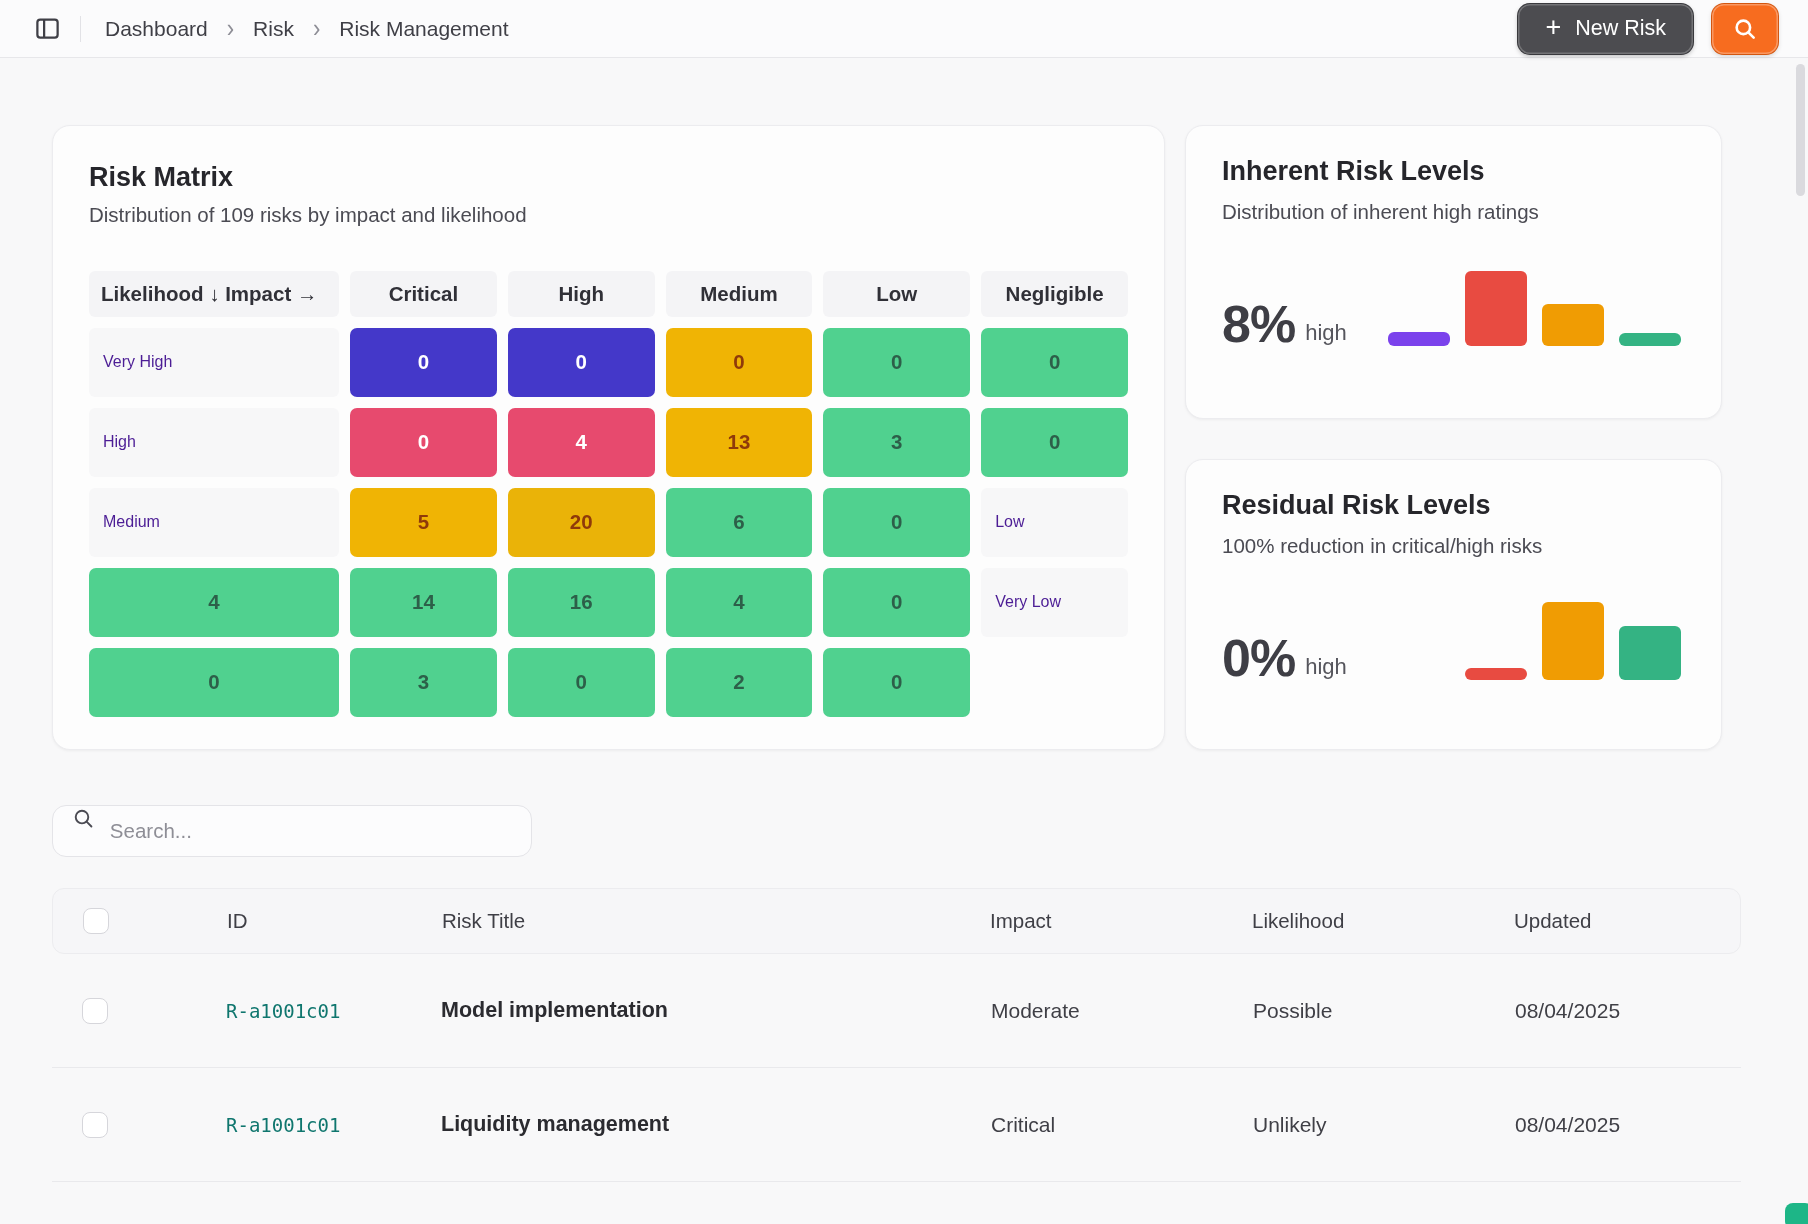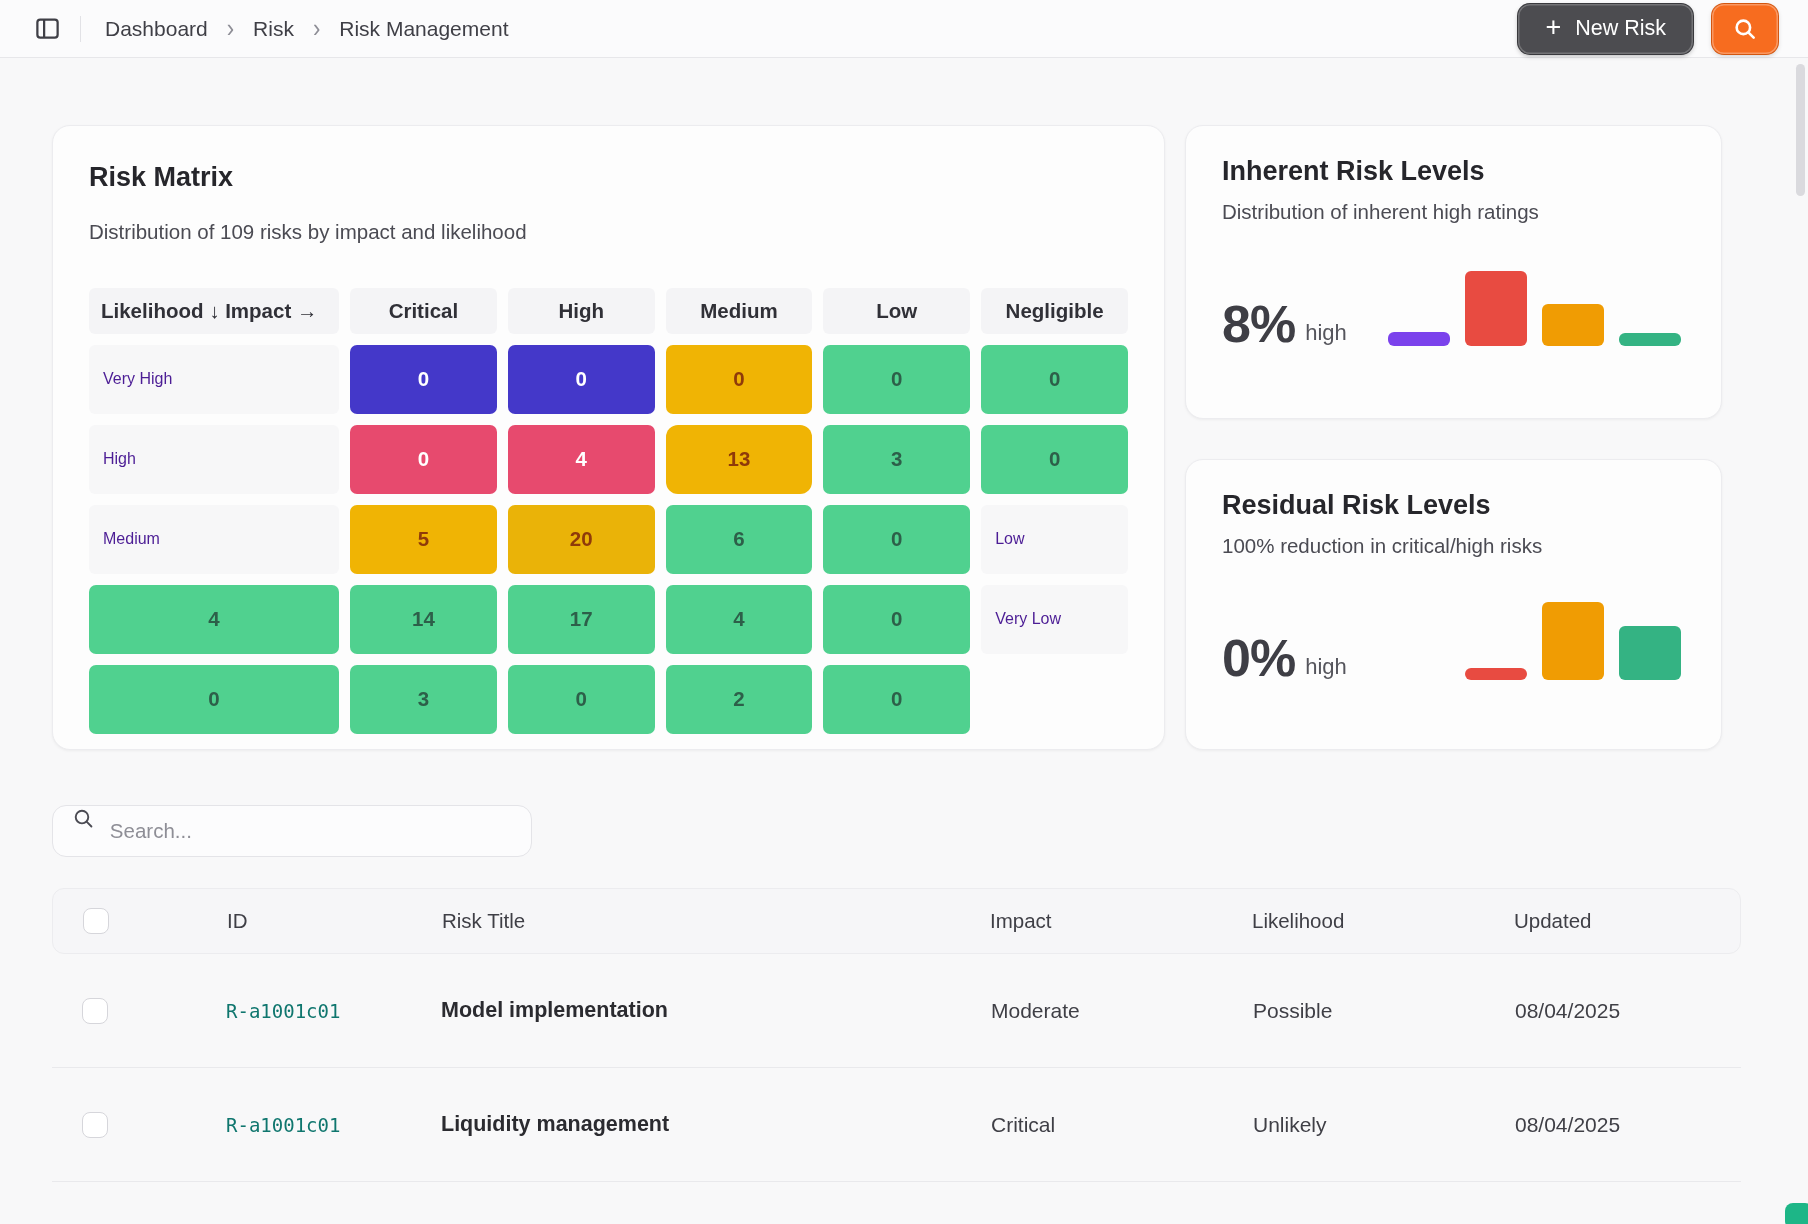--- a/index.html
+++ b/index.html
@@ -34,21 +34,21 @@
     background:#f76c1f; display:flex; align-items:center; justify-content:center;
     box-shadow:0 0 0 1px #d4560f, inset 0 0 0 1.5px rgba(255,255,255,.3), 0 2px 5px rgba(0,0,0,.18);
   }
   
   .main { padding:67px 67px 0 52px; display:flex; gap:20px; }
   .card {
     background:#fdfdfd; border:1px solid #ececef; border-radius:18px;
     box-shadow:0 1px 3px rgba(16,16,20,.05);
   }
   .card-title { font-size:27px; font-weight:600; color:#26262b; }
-  .card-sub { font-size:20.5px; color:#4b4b53; margin-top:25px; line-height:1.35; }
+  .card-sub { font-size:20.5px; color:#4b4b53; margin-top:8px; line-height:1.35; }
   
   .matrix-card { width:1113px; height:625px; padding:36px; }
   .matrix { margin-top:42px; display:grid; grid-template-columns:250px repeat(5,1fr); gap:11px; }
   .mhead {
     height:46px; background:#f4f4f6; border-radius:6px;
     display:flex; align-items:center; justify-content:center;
     font-size:20.5px; font-weight:600; color:#303037;
   }
   .mhead.corner { justify-content:flex-start; padding-left:12px; }
   .mlabel {
@@ -150,34 +150,34 @@
       <div class="mlabel">Very High</div>
       <div class="mcell" style="background: rgb(68, 56, 201); color: rgb(255, 255, 255);">0</div>
       <div class="mcell" style="background: rgb(68, 56, 201); color: rgb(255, 255, 255);">0</div>
       <div class="mcell" style="background: rgb(240, 180, 4); color: rgb(143, 58, 10);">0</div>
       <div class="mcell" style="background: rgb(80, 209, 143); color: rgb(45, 95, 73);">0</div>
       <div class="mcell" style="background: rgb(80, 209, 143); color: rgb(45, 95, 73);">0</div>
 
       <div class="mlabel">High</div>
       <div class="mcell" style="background: rgb(231, 74, 110); color: rgb(255, 255, 255);">0</div>
       <div class="mcell" style="background: rgb(231, 74, 110); color: rgb(255, 255, 255);">4</div>
-      <div class="mcell" style="background: rgb(240, 180, 4); color: rgb(143, 58, 10); border-radius: 12px;">13</div>
+      <div class="mcell" style="background: rgb(240, 180, 4); color: rgb(143, 58, 10);">13</div>
       <div class="mcell" style="background: rgb(80, 209, 143); color: rgb(45, 95, 73);">3</div>
       <div class="mcell" style="background: rgb(80, 209, 143); color: rgb(45, 95, 73);">0</div>
 
       <div class="mlabel">Medium</div>
       <div class="mcell" style="background: rgb(240, 180, 4); color: rgb(143, 58, 10);">5</div>
       <div class="mcell" style="background: #eab308; color: rgb(143, 58, 10);">20</div>
       <div class="mcell" style="background: rgb(80, 209, 143); color: rgb(45, 95, 73);">6</div>
       <div class="mcell" style="background: rgb(80, 209, 143); color: rgb(45, 95, 73);">0</div>
 
       <div class="mlabel">Low</div>
       <div class="mcell" style="background: rgb(80, 209, 143); color: rgb(45, 95, 73);">4</div>
       <div class="mcell" style="background: rgb(80, 209, 143); color: rgb(45, 95, 73);">14</div>
-      <div class="mcell" style="background: rgb(80, 209, 143); color: rgb(45, 95, 73);">17</div>
+      <div class="mcell" style="background: rgb(80, 209, 143); color: rgb(45, 95, 73);">16</div>
       <div class="mcell" style="background: rgb(80, 209, 143); color: rgb(45, 95, 73);">4</div>
       <div class="mcell" style="background: rgb(80, 209, 143); color: rgb(45, 95, 73);">0</div>
 
       <div class="mlabel">Very Low</div>
       <div class="mcell" style="background: rgb(80, 209, 143); color: rgb(45, 95, 73);">0</div>
       <div class="mcell" style="background: rgb(80, 209, 143); color: rgb(45, 95, 73);">3</div>
       <div class="mcell" style="background: rgb(80, 209, 143); color: rgb(45, 95, 73);">0</div>
       <div class="mcell" style="background: rgb(80, 209, 143); color: rgb(45, 95, 73);">2</div>
       <div class="mcell" style="background: rgb(80, 209, 143); color: rgb(45, 95, 73);">0</div>
     </div>

